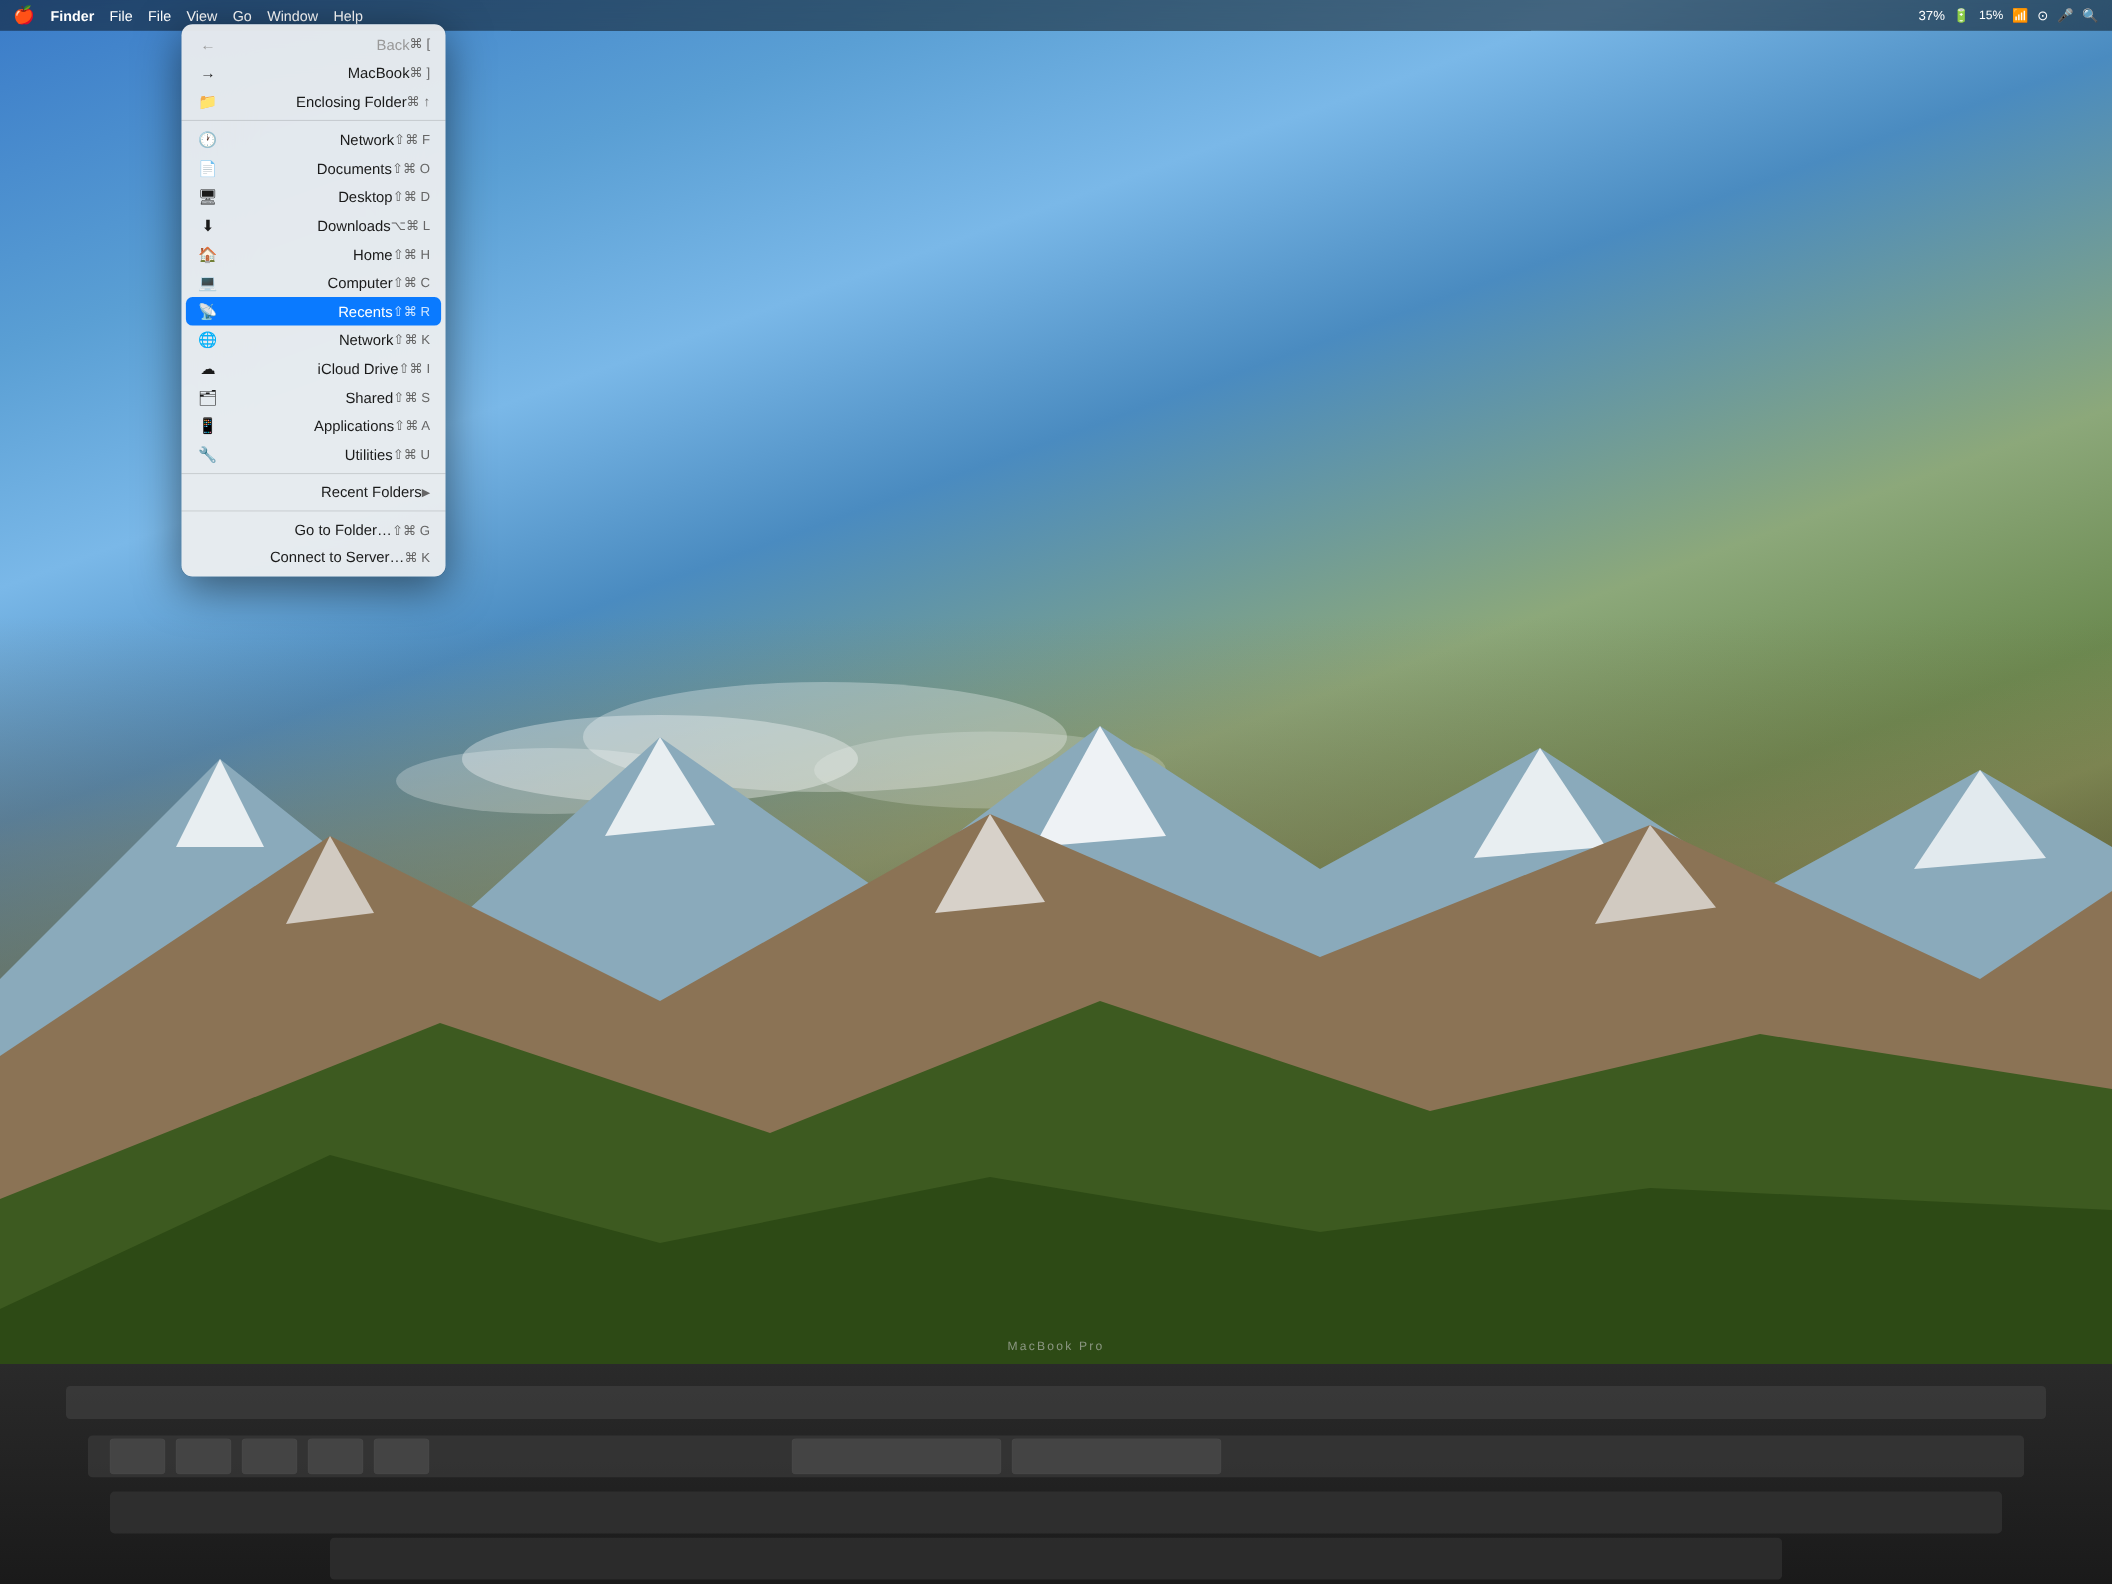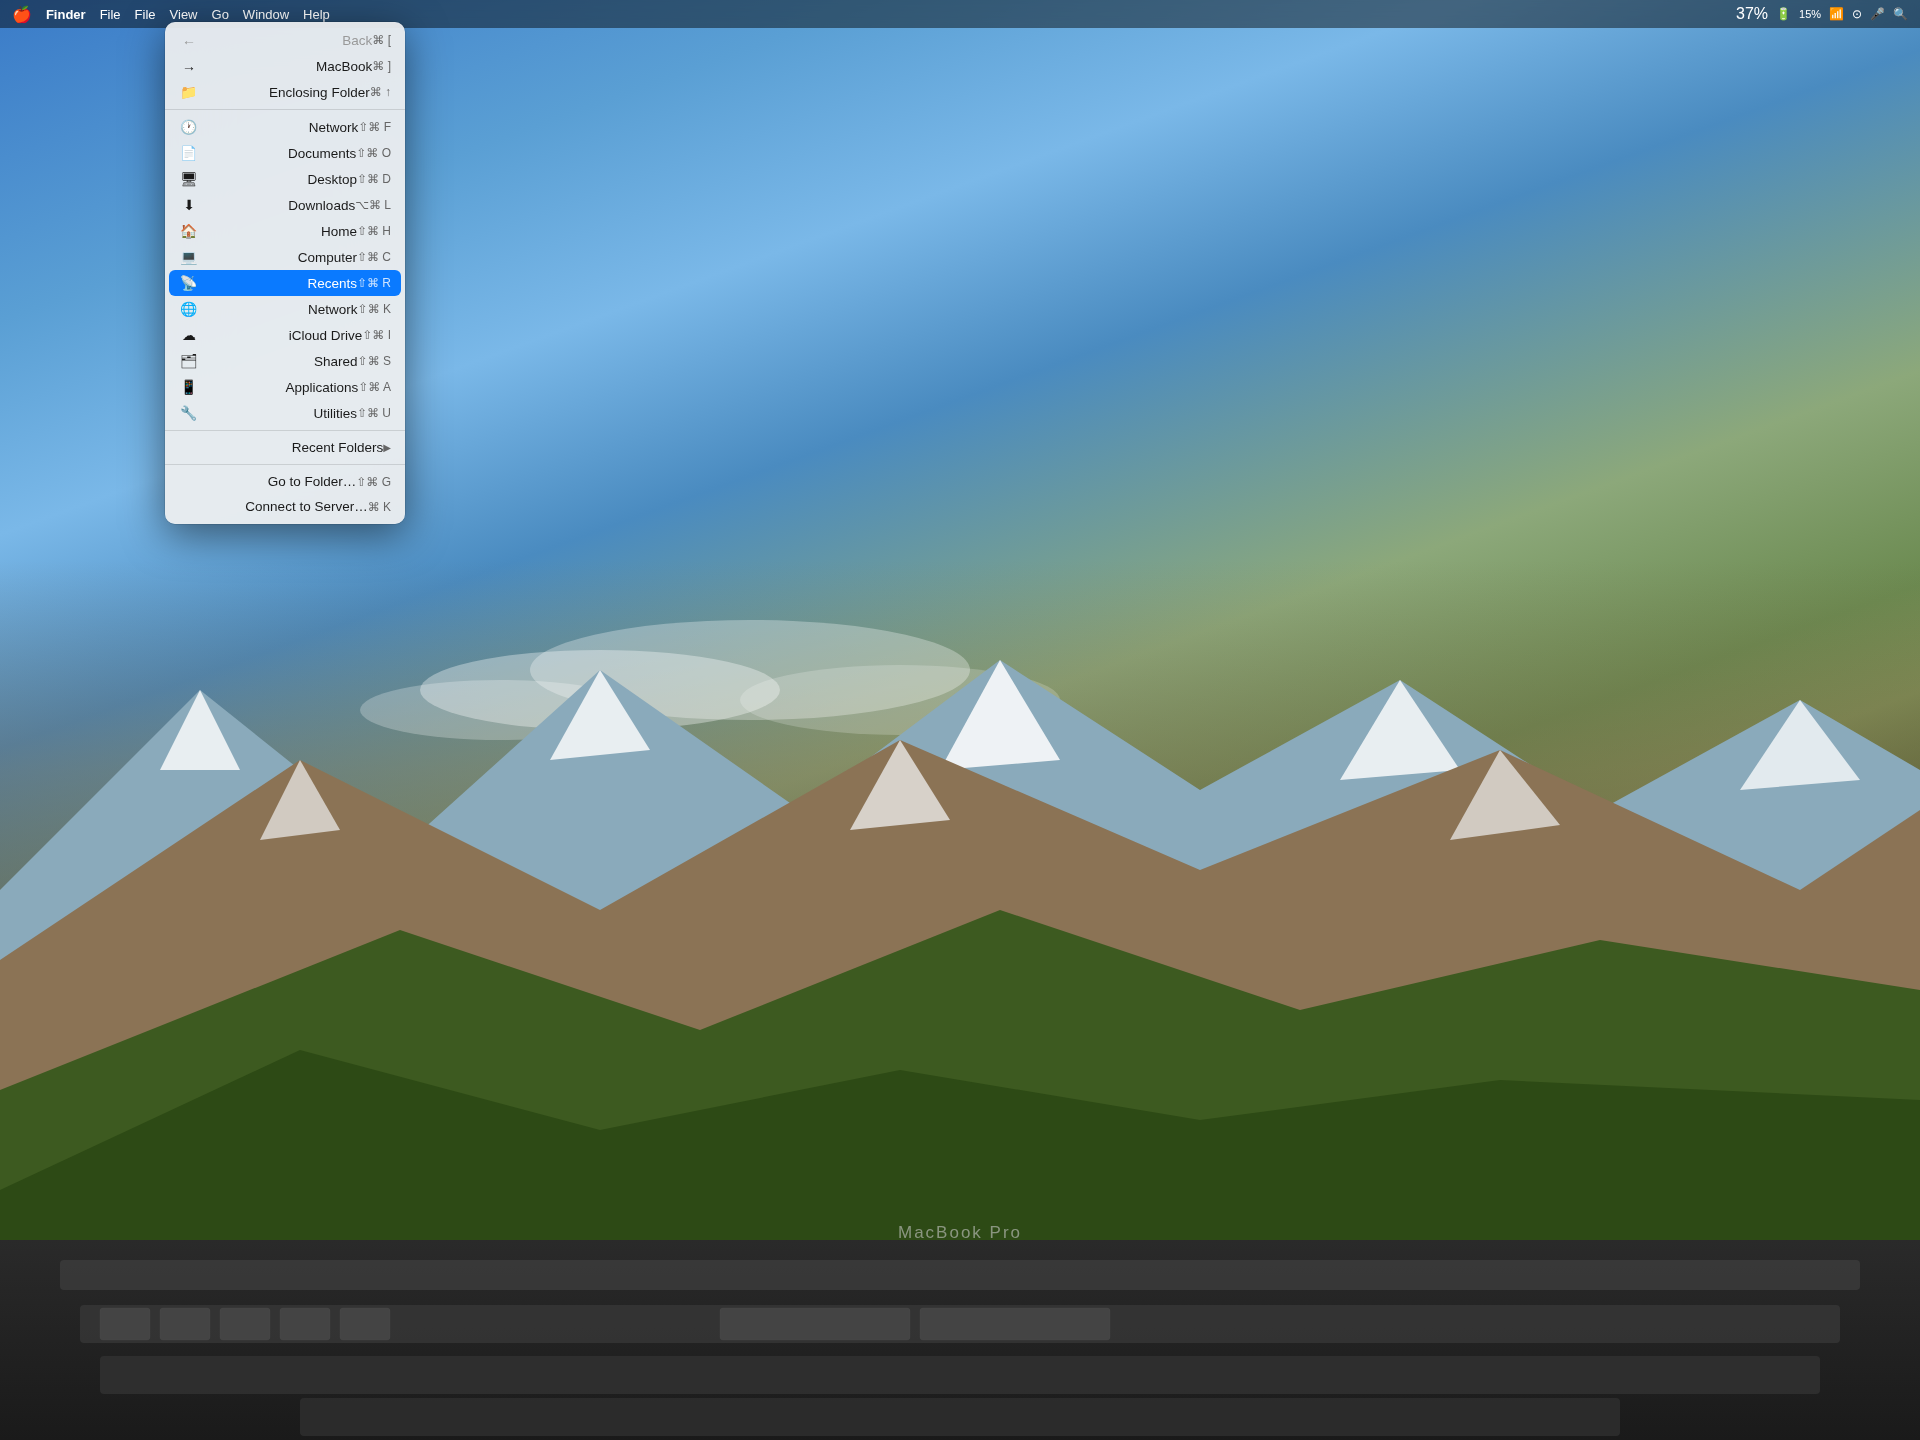--- a/index.html
+++ b/index.html
@@ -79,25 +79,25 @@
       position: absolute;
       bottom: 0;
       left: 0;
       right: 0;
       height: 200px;
       background: linear-gradient(to bottom, #2a2a2a 0%, #1a1a1a 100%);
     }
 
     .macbook-label {
       position: absolute;
-      bottom: 197px;
+      bottom: 210px;
       left: 50%;
       transform: translateX(-50%);
       color: rgba(200,200,200,0.6);
-      font-size: 17px;
+      font-size: 11px;
       font-weight: 300;
       letter-spacing: 2px;
       z-index: 60;
       text-align: right;
     }
 
     
     .context-menu {
       position: absolute;
       top: 22px;
@@ -207,21 +207,21 @@
     <span style="font-size:16px;">🍎</span>
     <span style="font-weight:600;">Finder</span>
     <span>File</span>
     <span>File</span>
     <span>View</span>
     <span style="font-weight:500;">Go</span>
     <span>Window</span>
     <span>Help</span>
   </div>
   <div class="menu-bar-right">
-    <span style="font-size:16px;">37%</span>
+    <span style="font-size:12px;">37%</span>
     <span>🔋</span>
     <span style="font-size:11px;">15%</span>
     <span>📶</span>
     <span>⊙</span>
     <span>🎤</span>
     <span>🔍</span>
   </div>
 </div>
 
 <div class="context-menu">

